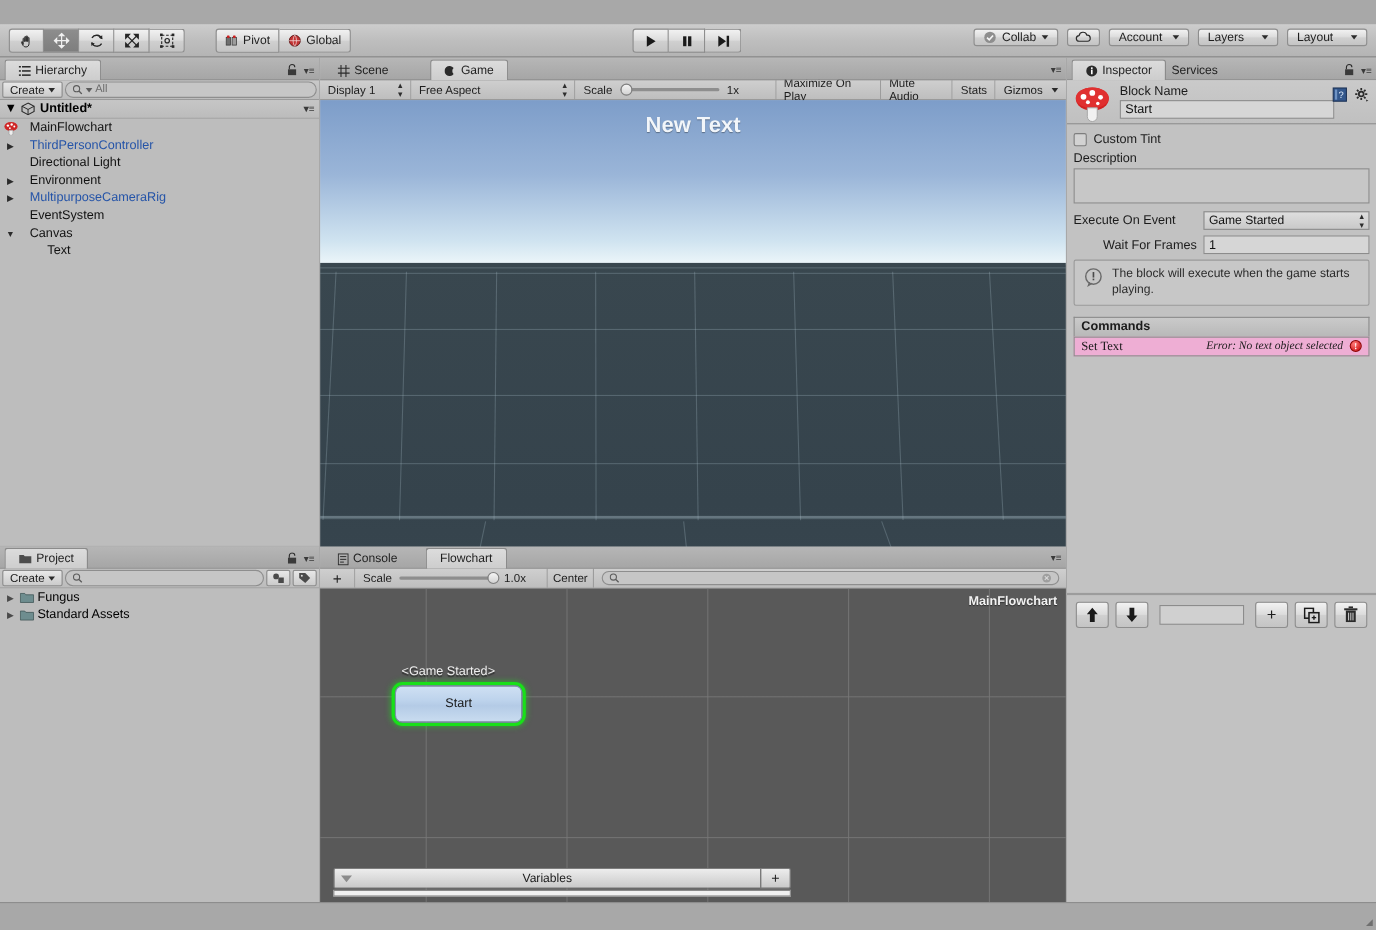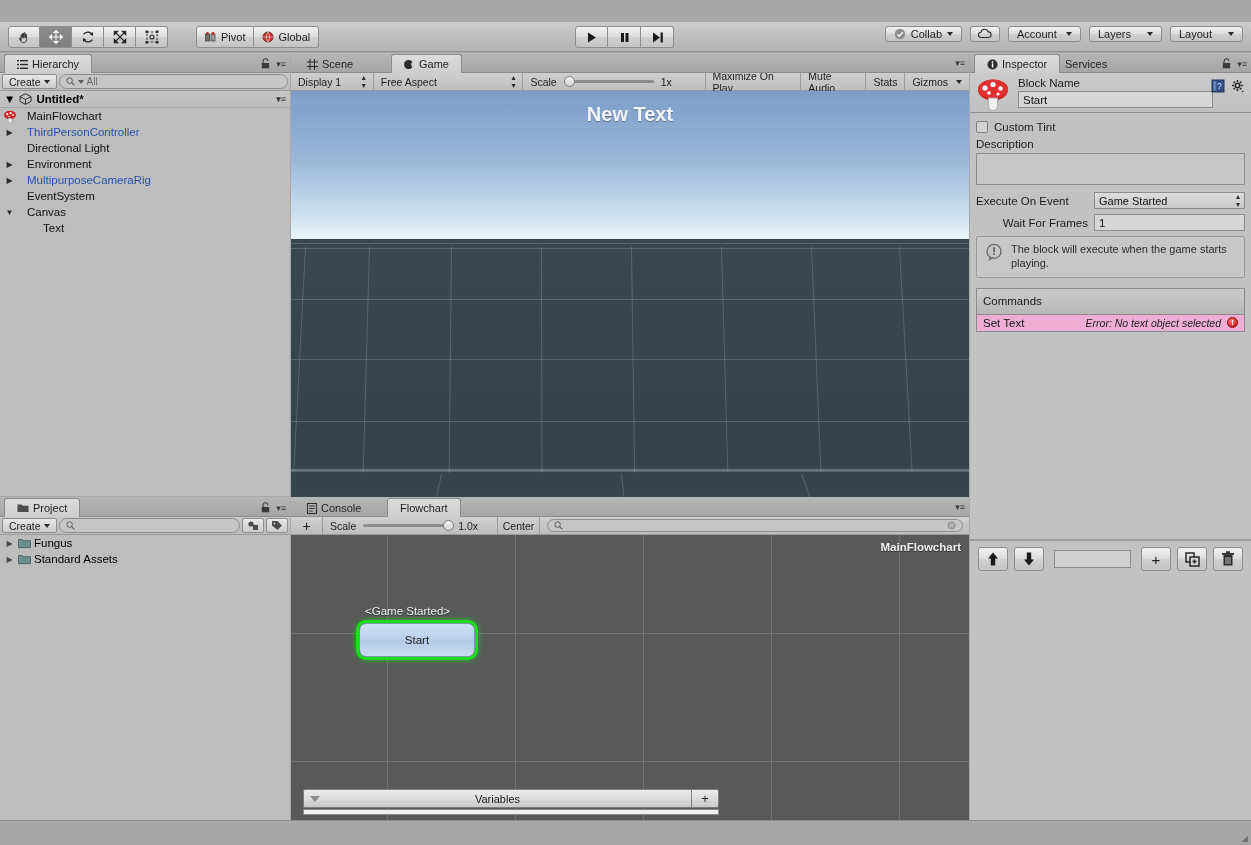--- a/index.html
+++ b/index.html
@@ -248,27 +248,27 @@
     font-size: 11px; color:#111; position:relative;
   }
   .dd-arrows { position:absolute; right:4px; font-size: 8px; line-height:1; color:#2c2c2c; }
   .helpbox {
     margin-top: 3px; background:#c7c7c7; border:1px solid #9a9a9a; border-radius:2px;
     display:flex; gap: 8px; padding: 6px 8px; align-items: flex-start;
   }
   .help-icon { width:18px; height:18px; flex:none; }
   .help-text { font-size: 11px; color:#2b2b2b; line-height: 1.25; }
   .commands-hdr {
-    margin-top: 10px; height: 26px; background: linear-gradient(to bottom,#cacaca,#b8b8b8);
+    margin-top: 10px; height: 18px; background: linear-gradient(to bottom,#cacaca,#b8b8b8);
     border:1px solid #8c8c8c; border-bottom: none; display:flex; align-items:center;
-    padding: 0 6px; font-size: 11.5px; color:#1b1b1b;
+    padding: 0 6px; font-size: 11.5px; color:#1b1b1b;font-weight:bold;
   }
   .cmd-row {
     height: 18px; background:#eeaed4; border:1px solid #8c8c8c;
-    display:flex; align-items:center; padding: 0 6px; font-size: 11.5px; color:#161616;
+    display:flex; align-items:center; padding: 0 6px; font-size: 11.5px; color:#161616;font-family:Liberation Serif, serif;
   }
   .cmd-err { margin-left:auto; font-style: italic; font-size: 10.5px; color:#1c1c1c; }
   .err-dot {
     width:11px;height:11px;border-radius:50%; margin-left:6px;
     background: radial-gradient(circle at 35% 30%, #ff7b7b, #c50000);
     border:1px solid #8d0000; color:#fff; font-size:8px; display:flex;
     align-items:center; justify-content:center; font-weight:bold;
   }
   .cmd-toolbar {
     position:absolute; left:0; right:0; top: 466px; height: 38px;

